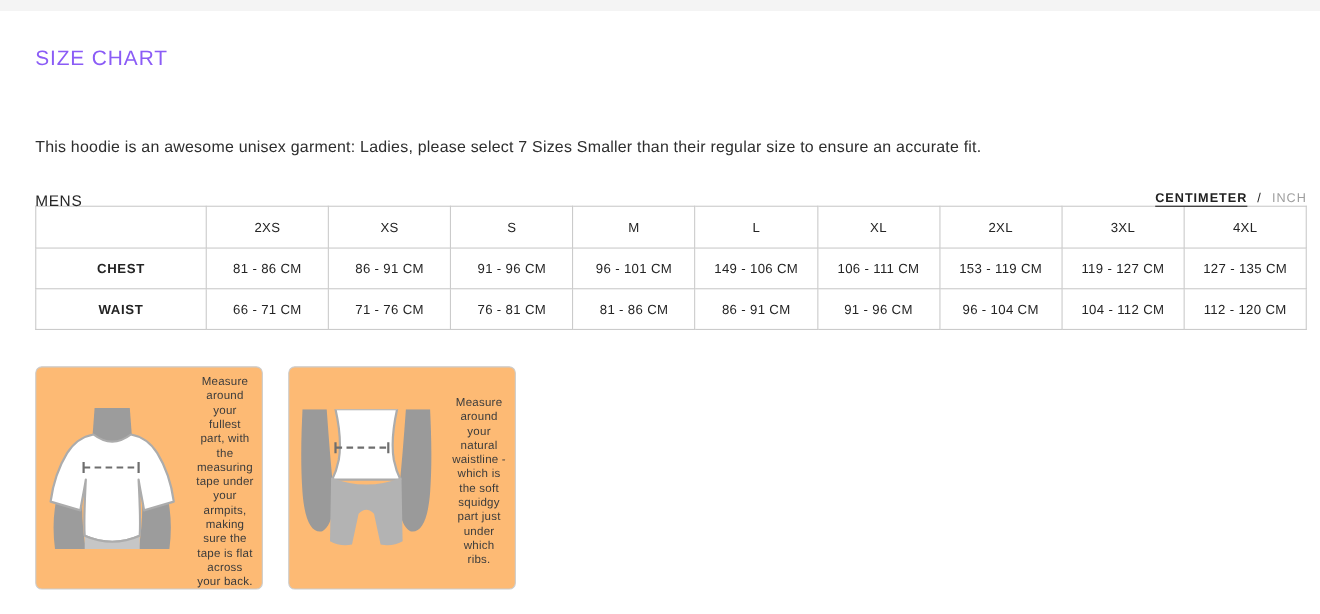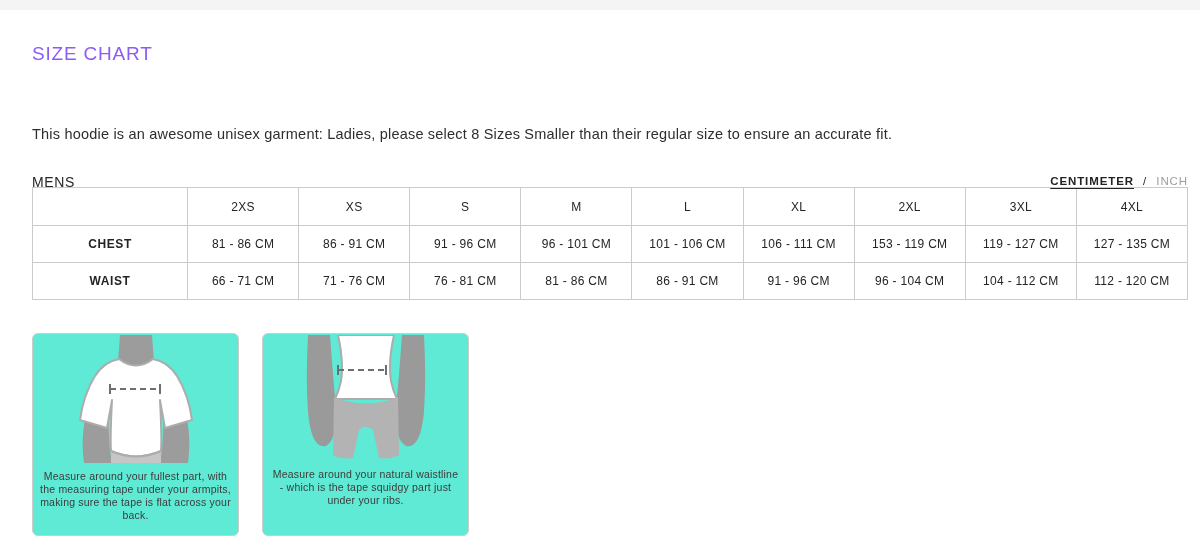--- a/index.html
+++ b/index.html
@@ -59,38 +59,38 @@
     padding: 0;
   }
   .size-table thead th { height: 38px; font-weight: 400; }
   .size-table tbody th { height: 37px; font-weight: 700; letter-spacing: .6px; }
   .size-table tbody td { height: 37px; font-weight: 400; }
 
   .guides { display: flex; gap: 23px; margin: 33px 0 0 32px; }
   .guide-card {
     width: 207px; height: 203px;
     border: 1px solid #cccccc; border-radius: 6px;
-    background: #5eead4; overflow: hidden;
-    display: flex; flex-direction: column; align-items: center;
+    background: #fdba74; overflow: hidden;
+    display: flex; flex-direction: row; align-items: center;
   }
   .guide-card svg { display: block; margin-top: 1px; flex: none; }
   .guide-text {
     margin: 7px 7px 0; text-align: center;
     font-size: 10.5px; line-height: 13px; letter-spacing: .2px;
     color: #3c3c3c; max-width: 196px;
   }
 </style>
 </head>
 <body>
 
 <div class="top-strip"></div>
 
 <h1 class="page-title">SIZE CHART</h1>
 
-<p class="intro">This hoodie is an awesome unisex garment: Ladies, please select 8 Sizes Smaller than their regular size to ensure an accurate fit.</p>
+<p class="intro">This hoodie is an awesome unisex garment: Ladies, please select 7 Sizes Smaller than their regular size to ensure an accurate fit.</p>
 
 <div class="meta-row">
   <span class="mens-label">MENS</span>
   <span class="unit-toggle">
     <a class="unit active">CENTIMETER</a>
     <span class="sep">/</span>
     <a class="unit inactive">INCH</a>
   </span>
 </div>
 
@@ -121,21 +121,21 @@
       <th>4XL</th>
     </tr>
   </thead>
   <tbody>
     <tr>
       <th>CHEST</th>
       <td>81 - 86 CM</td>
       <td>86 - 91 CM</td>
       <td>91 - 96 CM</td>
       <td>96 - 101 CM</td>
-      <td>101 - 106 CM</td>
+      <td>149 - 106 CM</td>
       <td>106 - 111 CM</td>
       <td>153 - 119 CM</td>
       <td>119 - 127 CM</td>
       <td>127 - 135 CM</td>
     </tr>
     <tr>
       <th>WAIST</th>
       <td>66 - 71 CM</td>
       <td>71 - 76 CM</td>
       <td>76 - 81 CM</td>
@@ -181,16 +181,16 @@
       <path d="M128 0 L106 0 C104 28 102 52 100 72 C99 94 102 106 110 111 C120 113 126 101 128 76 C130 48 129 22 128 0 Z" fill="#9a9a9a"></path>
 
       <path d="M42 0 C46 18 47 34 45 46 C43 56 41 60 39 64 L101 64 C99 60 97 56 95 46 C93 34 94 18 98 0 Z" fill="#ffffff" stroke="#acacac" stroke-width="2" stroke-linejoin="round"></path>
 
       <path d="M38 62 Q70 75 102 62 L103 120 Q94 125 83 123 L77 95 Q70 88 63 95 L57 123 Q46 125 37 120 Z" fill="#b3b3b3"></path>
 
       <line x1="42" y1="35" x2="90" y2="35" stroke="#6e6e6e" stroke-width="2" stroke-dasharray="6 4"></line>
       <line x1="42" y1="30" x2="42" y2="40" stroke="#6e6e6e" stroke-width="2"></line>
       <line x1="90" y1="30" x2="90" y2="40" stroke="#6e6e6e" stroke-width="2"></line>
     </svg>
-    <p class="guide-text">Measure around your natural waistline - which is the tape squidgy part just under your ribs.</p>
+    <p class="guide-text">Measure around your natural waistline - which is the soft squidgy part just under which ribs.</p>
   </div>
 
 </div>
 
 </body></html>

